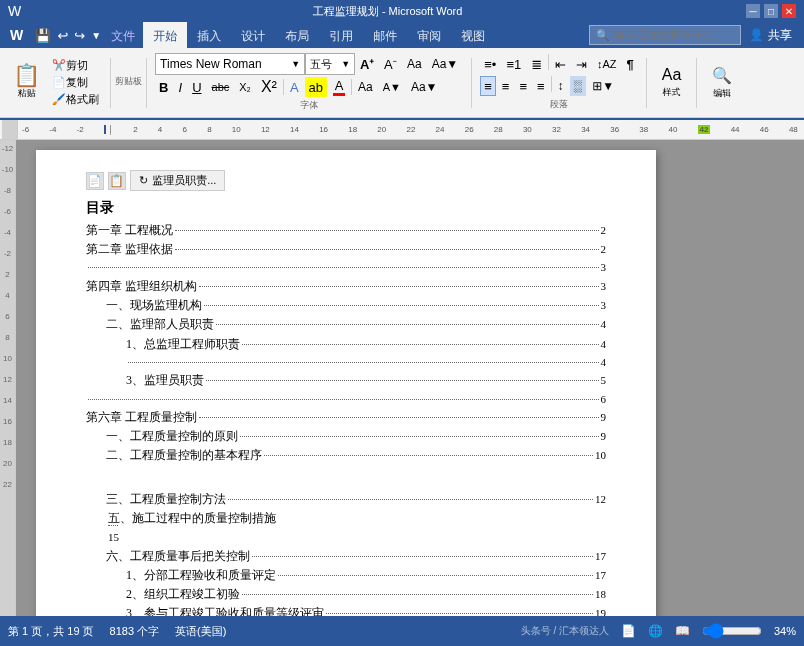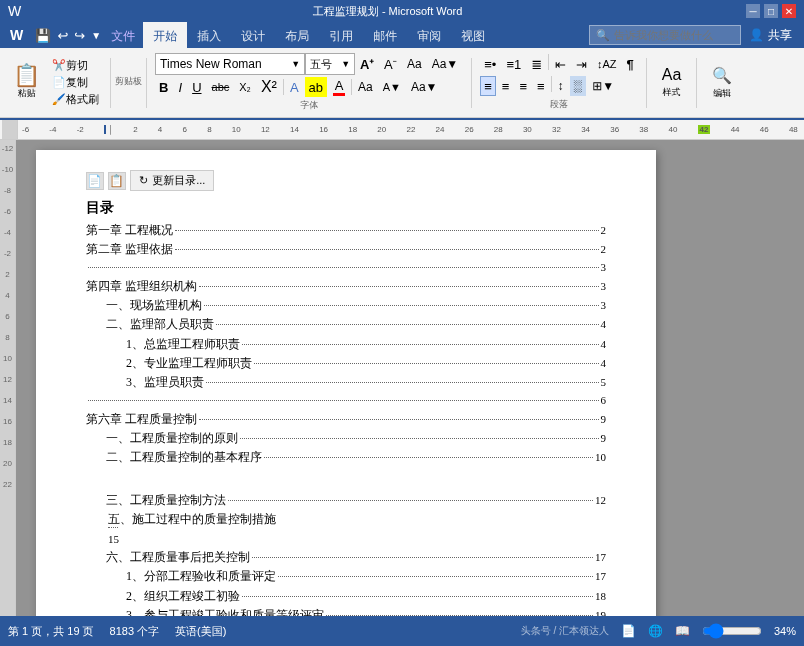--- a/index.html
+++ b/index.html
@@ -469,21 +469,21 @@
 
         <div class="toc-toolbar">
           <div class="toc-icon-btn">
             <span style="font-size:12px;">📄</span>
           </div>
           <div class="toc-icon-btn">
             <span style="font-size:12px;">📋</span>
           </div>
           <button class="toc-btn">
             <span style="font-size:11px;">↻</span>
-            <span>更新目录...</span>
+            <span>监理员职责...</span>
           </button>
         </div>
 
         <div>
           <div class="toc-title">目录</div>
           <div id="toc-entries">
               <div class="toc-entry" style="padding-left: 0px;">
                 <span class="toc-entry-text">第一章  工程概况</span>
     <span class="toc-dots"></span>
     <span class="toc-page">2</span>
@@ -511,21 +511,20 @@
                 <span class="toc-entry-text">二、监理部人员职责</span>
     <span class="toc-dots"></span>
     <span class="toc-page">4</span>
               </div>
               <div class="toc-entry" style="padding-left: 40px;">
                 <span class="toc-entry-text">1、总监理工程师职责</span>
     <span class="toc-dots"></span>
     <span class="toc-page">4</span>
               </div>
               <div class="toc-entry" style="padding-left: 40px;">
-                <span class="toc-entry-text">2、专业监理工程师职责</span>
     <span class="toc-dots"></span>
     <span class="toc-page">4</span>
               </div>
               <div class="toc-entry" style="padding-left: 40px;">
                 <span class="toc-entry-text">3、监理员职责</span>
     <span class="toc-dots"></span>
     <span class="toc-page">5</span>
               </div>
               <div class="toc-entry" style="padding-left: 0px;">
     <span class="toc-dots"></span>

